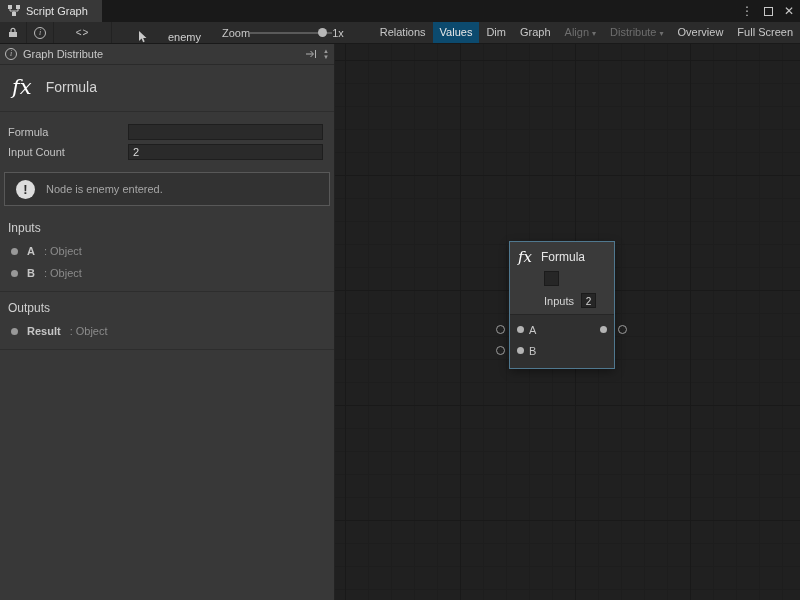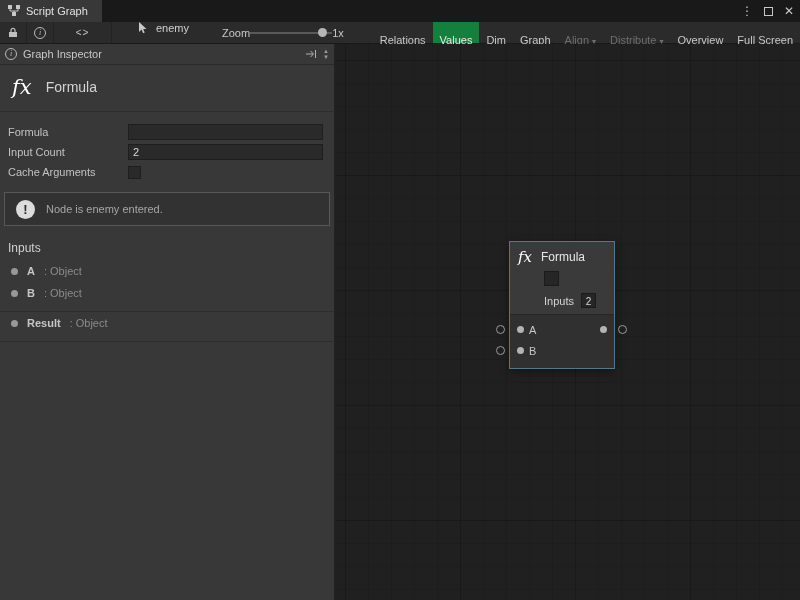--- a/index.html
+++ b/index.html
@@ -18,27 +18,27 @@
   
   .toolbar { position:absolute; top:22px; left:0; width:800px; height:22px; background:#2b2b2b;
              border-bottom:1px solid #191919; }
   .tb-cell { position:absolute; top:0; height:21px; display:flex; align-items:center; justify-content:center;
              border-right:1px solid #222; cursor:pointer; }
   .tb-lock { left:0;  width:27px; }
   .tb-info { left:27px; width:27px; }
   .tb-code { left:54px; width:58px; font-size:10px; letter-spacing:1px; color:#c2c2c2; }
   .info-circle { width:12px; height:12px; border-radius:50%; border:1px solid #b9b9b9; color:#b9b9b9;
                  font-size:8px; line-height:10px; text-align:center; font-family:"Liberation Serif", serif; font-style:italic; }
-  .tb-target { position:absolute; left:138px; top:0; height:21px; display:flex; align-items:flex-start; gap:8px; color:#cfcfcf; cursor:pointer; }
+  .tb-target { position:absolute; left:138px; top:0; height:21px; display:flex; align-items:flex-end; gap:20px; color:#cfcfcf; cursor:pointer; }
   .tb-zoom { position:absolute; left:222px; top:0; height:21px; display:flex; align-items:center; }
   .zoom-track { position:relative; width:82px; height:2px; background:#5a5a5a; cursor:pointer; }
   .zoom-knob { position:absolute; top:-4px; left:68px; width:9px; height:9px; border-radius:50%; background:#b6b6b6; }
   .tb-buttons { position:absolute; right:0; top:0; height:21px; display:flex; }
-  .tbtn { height:21px; line-height:21px; padding:8px 7px; color:#c8c8c8; cursor:pointer; white-space:nowrap; }
-  .tbtn.active { background:#15803d; color:#e8e8e8; }
+  .tbtn { height:21px; line-height:21px; padding:0 7px; color:#c8c8c8; cursor:pointer; white-space:nowrap; }
+  .tbtn.active { background:#0c4a6e; color:#e8e8e8; }
   .tbtn.disabled { color:#6e6e6e; cursor:default; }
   .tbtn .caret { font-size:8px; margin-left:3px; }
 
   
   .inspector { position:absolute; top:44px; left:0; width:335px; height:556px; background:#383838;
                border-right:1px solid #232323; }
   .insp-header { height:21px; border-bottom:1px solid #2a2a2a; display:flex; align-items:center; gap:6px; padding:0 5px; }
   .insp-header .spacer { flex:1; }
   .scrollctl { display:flex; flex-direction:column; line-height:6px; font-size:6px; color:#9a9a9a; cursor:pointer; }
   .insp-title { padding:10px 8px 12px 8px; border-bottom:1px solid #2d2d2d; display:flex; align-items:center; gap:14px; }
@@ -151,21 +151,21 @@
         <span>Distribute</span><span class="caret">▾</span>
       </div>
       <div class="tbtn">Overview</div>
       <div class="tbtn">Full Screen</div>
     </div>
   </div>
 
   <div class="inspector">
     <div class="insp-header">
       <span class="info-circle">i</span>
-      <span>Graph Inspector</span>
+      <span>Graph Distribute</span>
       <span class="spacer"></span>
       <svg width="12" height="10" viewBox="0 0 12 10">
         <path d="M1 5 H8 M5.5 2 L8.5 5 L5.5 8 M10.5 1 V9" stroke="#b0b0b0" fill="none"></path>
       </svg>
       <span class="scrollctl">
         <span>▲</span>
         <span>▼</span>
       </span>
     </div>
 
@@ -175,24 +175,20 @@
     </div>
 
     <div class="fields">
       <div class="frow">
         <label>Formula</label>
         <input class="tfield" value="" style="">
       </div>
       <div class="frow">
         <label>Input Count</label>
         <input class="tfield" value="2" style="">
-      </div>
-      <div class="frow">
-        <label>Cache Arguments</label>
-        <span class="checkbox"></span>
       </div>
     </div>
 
     <div class="warnbox">
       <span class="warn-icon">!</span>
       <span class="warn-msg">Node is enemy entered.</span>
     </div>
 
     <div class="section-h">Inputs</div>
     <div class="port-row">
@@ -200,20 +196,21 @@
       <span class="pname">A</span>
       <span class="ptype">: Object</span>
     </div>
     <div class="port-row">
       <span class="dot"></span>
       <span class="pname">B</span>
       <span class="ptype">: Object</span>
     </div>
     <div class="divider"></div>
 
+    <div class="section-h">Outputs</div>
     <div class="port-row">
       <span class="dot"></span>
       <span class="pname">Result</span>
       <span class="ptype">: Object</span>
     </div>
     <div class="divider"></div>
   </div>
 
   <div class="canvas">
 

